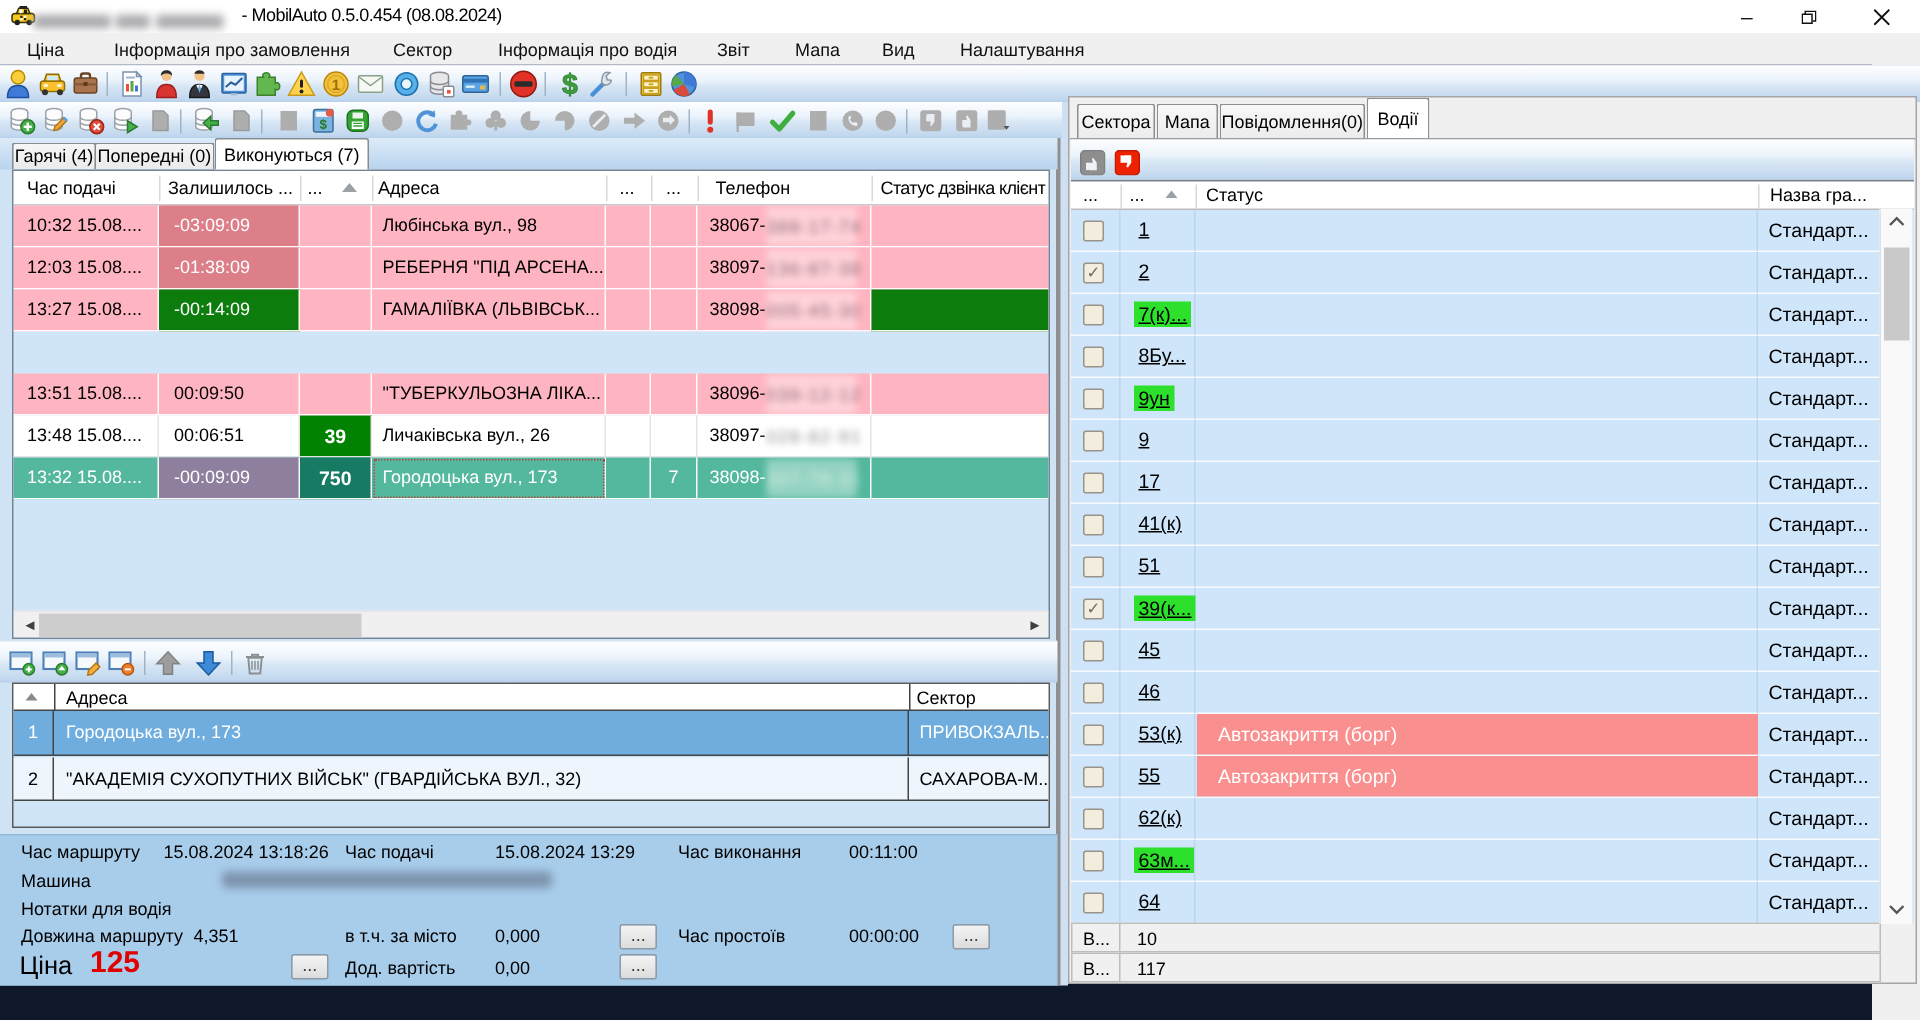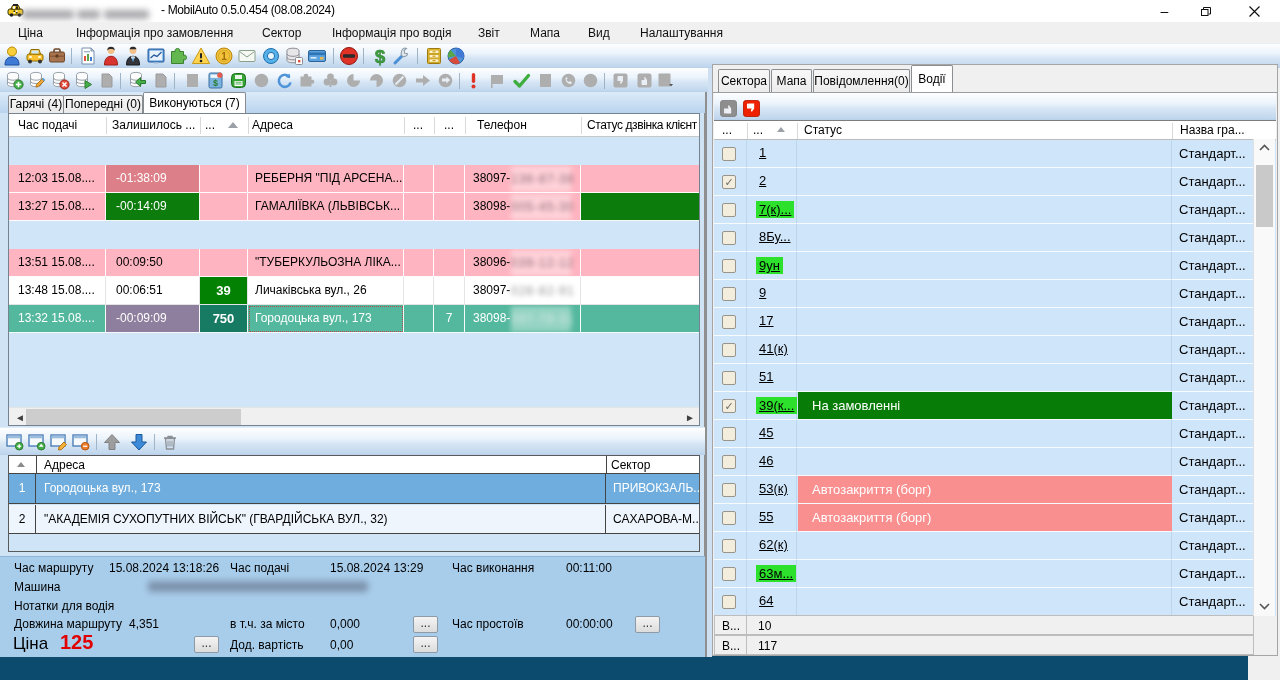--- a/index.html
+++ b/index.html
@@ -1,18 +1,18 @@
 <!DOCTYPE html>
 <html><head>
 <meta charset="utf-8">
 <style>
 *{margin:0;padding:0;box-sizing:border-box}
 body{width:1280px;height:680px;overflow:hidden;font-family:"Liberation Sans",sans-serif;font-size:12px;color:#000;background:#f0f0f0}
 .abs{position:absolute}
-#app{position:relative;width:1248px;height:680px;background:#0c4a6e}
+#app{position:relative;width:1248px;height:680px;background:#0f172a}
 
 #titlebar{left:0;top:0;width:1280px;height:22px;background:#fff}
 #titlebar .ttext{left:161px;top:3px;font-size:12px;letter-spacing:-0.35px}
 .blurblock{display:inline-block;background:#a9a9ad;filter:blur(3px);border-radius:2px;vertical-align:middle}
 .winbtn{top:0;height:22px;width:45px;text-align:center;line-height:22px;font-size:13px;color:#111}
 
 #menubar{left:0;top:22px;width:1280px;height:21px;background:#f0f0f0}
 #menubar span{position:absolute;top:4px;color:#101010}
 
 .tbar{background:linear-gradient(180deg,#fdfeff 0%,#ebf3fb 40%,#d9e7f5 55%,#c2d8ee 92%,#b7d0ea 100%)}
@@ -370,20 +370,30 @@
 <span class="hc" style="left:468px">Телефон</span>
 <span class="hc" style="left:578px"><span style="letter-spacing:-0.4px">Статус дзвінка клієнт</span></span>
 <span class="sortup" style="position:absolute;left:219px;top:8px"></span>
 <div style="position:absolute;left:97px;top:3px;width:1px;height:17px;background:#d9d9d9"></div>
 <div style="position:absolute;left:191px;top:3px;width:1px;height:17px;background:#d9d9d9"></div>
 <div style="position:absolute;left:239px;top:3px;width:1px;height:17px;background:#d9d9d9"></div>
 <div style="position:absolute;left:395px;top:3px;width:1px;height:17px;background:#d9d9d9"></div>
 <div style="position:absolute;left:425px;top:3px;width:1px;height:17px;background:#d9d9d9"></div>
 <div style="position:absolute;left:456px;top:3px;width:1px;height:17px;background:#d9d9d9"></div>
 <div style="position:absolute;left:572px;top:3px;width:1px;height:17px;background:#d9d9d9"></div>
+</div>
+<div class="g1row" style="top:23px;background:#ffb5c1;color:#000">
+<span class="c" style="left:0;width:97px;padding-left:9px;border-right-color:rgba(255,255,255,.95);border-bottom-color:rgba(255,255,255,.95)">10:32 15.08....</span>
+<span class="c" style="left:97px;width:94px;padding-left:10px;border-right-color:rgba(255,255,255,.95);border-bottom-color:rgba(255,255,255,.95);color:#fff;background:#dc7f89">-03:09:09</span>
+<span class="c" style="left:191px;width:48px;text-align:center;border-right-color:rgba(255,255,255,.95);border-bottom-color:rgba(255,255,255,.95)"></span>
+<span class="c" style="left:239px;width:156px;padding-left:7px;border-right-color:rgba(255,255,255,.95);border-bottom-color:rgba(255,255,255,.95)">Любінська вул., 98</span>
+<span class="c" style="left:395px;width:30px;border-right-color:rgba(255,255,255,.95);border-bottom-color:rgba(255,255,255,.95)"></span>
+<span class="c" style="left:425px;width:31px;text-align:center;border-right-color:rgba(255,255,255,.95);border-bottom-color:rgba(255,255,255,.95)"></span>
+<span class="c" style="left:456px;width:116px;padding-left:8px;border-right-color:rgba(255,255,255,.95);border-bottom-color:rgba(255,255,255,.95)">38067-<span style="position:absolute;left:46px;top:1px;width:60px;height:26px;background:rgba(255,255,255,.38);color:#8d6b76;filter:blur(2.6px);font-size:12px;line-height:26px;letter-spacing:1px">388-17-74</span></span>
+<span class="c" style="left:572px;width:118px;border-right:none;border-bottom-color:rgba(255,255,255,.95)"></span>
 </div>
 <div class="g1row" style="top:51px;background:#ffb5c1;color:#000">
 <span class="c" style="left:0;width:97px;padding-left:9px;border-right-color:rgba(255,255,255,.95);border-bottom-color:rgba(255,255,255,.95)">12:03 15.08....</span>
 <span class="c" style="left:97px;width:94px;padding-left:10px;border-right-color:rgba(255,255,255,.95);border-bottom-color:rgba(255,255,255,.95);color:#fff;background:#dc7f89">-01:38:09</span>
 <span class="c" style="left:191px;width:48px;text-align:center;border-right-color:rgba(255,255,255,.95);border-bottom-color:rgba(255,255,255,.95)"></span>
 <span class="c" style="left:239px;width:156px;padding-left:7px;border-right-color:rgba(255,255,255,.95);border-bottom-color:rgba(255,255,255,.95)">РЕБЕРНЯ "ПІД АРСЕНА...</span>
 <span class="c" style="left:395px;width:30px;border-right-color:rgba(255,255,255,.95);border-bottom-color:rgba(255,255,255,.95)"></span>
 <span class="c" style="left:425px;width:31px;text-align:center;border-right-color:rgba(255,255,255,.95);border-bottom-color:rgba(255,255,255,.95)"></span>
 <span class="c" style="left:456px;width:116px;padding-left:8px;border-right-color:rgba(255,255,255,.95);border-bottom-color:rgba(255,255,255,.95)">38097-<span style="position:absolute;left:46px;top:1px;width:60px;height:26px;background:rgba(255,255,255,.38);color:#8d6b76;filter:blur(2.6px);font-size:12px;line-height:26px;letter-spacing:1px">136-87-38</span></span>
 <span class="c" style="left:572px;width:118px;border-right:none;border-bottom-color:rgba(255,255,255,.95)"></span>
@@ -626,21 +636,20 @@
 <span class="c" style="left:83px;width:375px"></span>
 <span class="c" style="left:458px;width:82px;border-right:none"></span>
 <span class="stdcell">Стандарт...</span>
 </div>
 <div class="rgrow" style="top:271px;background:#cfe5fa">
 <span class="c" style="left:0;width:33px"></span>
 <span class="cb">✓</span>
 <span class="c" style="left:33px;width:50px"></span>
 <span class="numlink glink">39(к...</span>
 <span class="c" style="left:83px;width:375px"></span>
-<span class="statusbox" style="left:84px;background:#077d07;color:#fff">На замовленні</span>
 <span class="c" style="left:458px;width:82px;border-right:none"></span>
 <span class="stdcell">Стандарт...</span>
 </div>
 <div class="rgrow" style="top:299px;background:#cfe5fa">
 <span class="c" style="left:0;width:33px"></span>
 <span class="cb"></span>
 <span class="c" style="left:33px;width:50px"></span>
 <span class="numlink">45</span>
 <span class="c" style="left:83px;width:375px"></span>
 <span class="c" style="left:458px;width:82px;border-right:none"></span>

